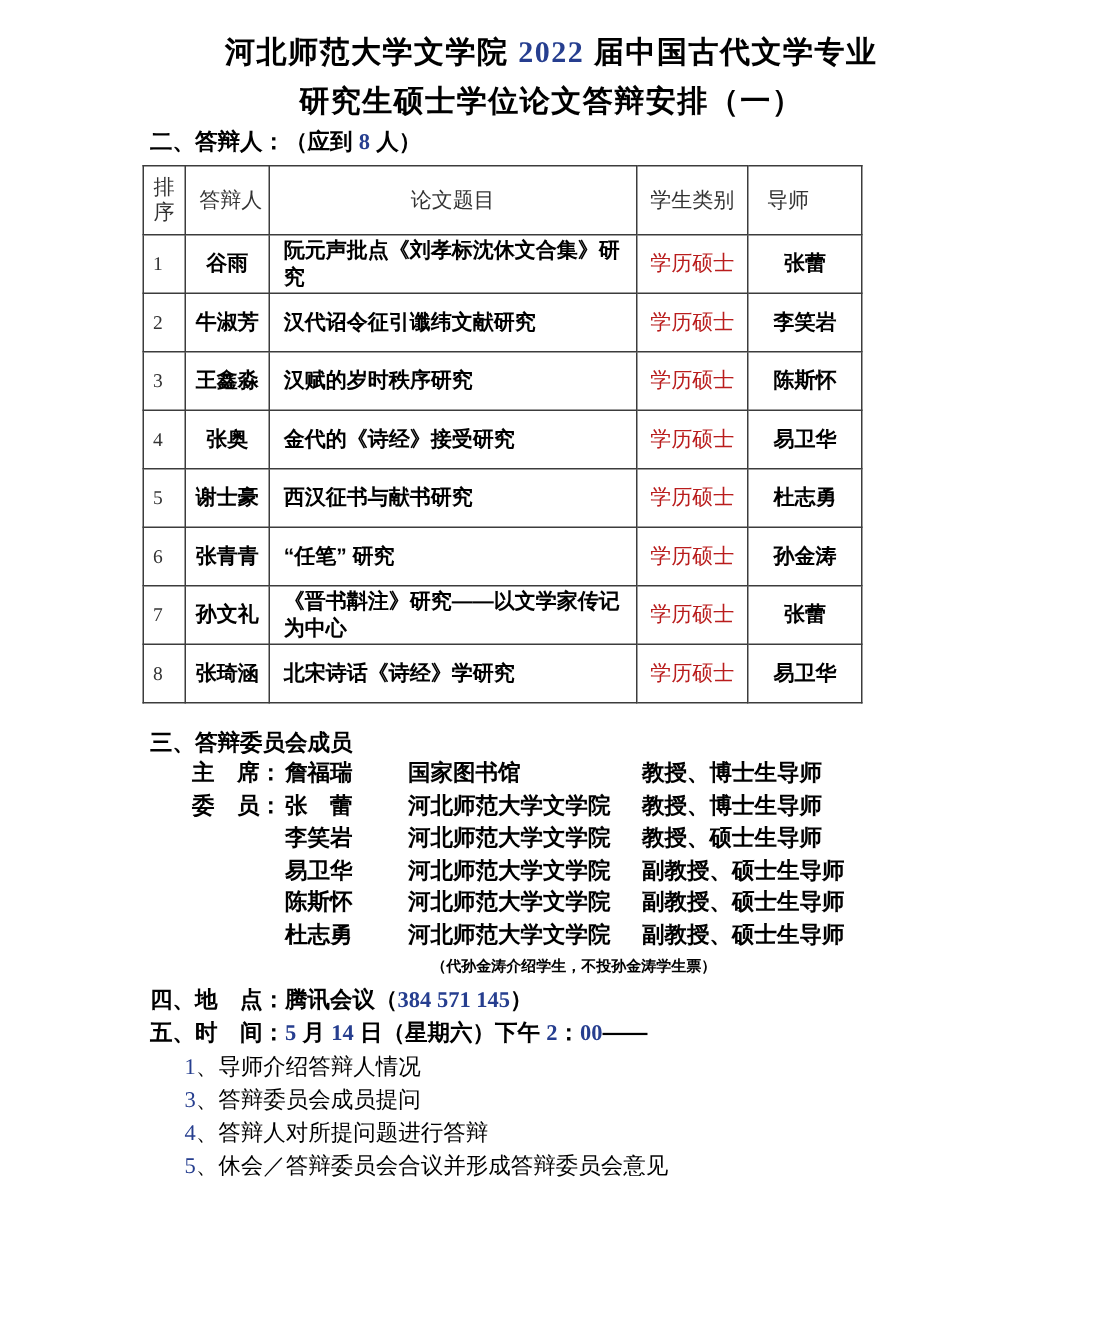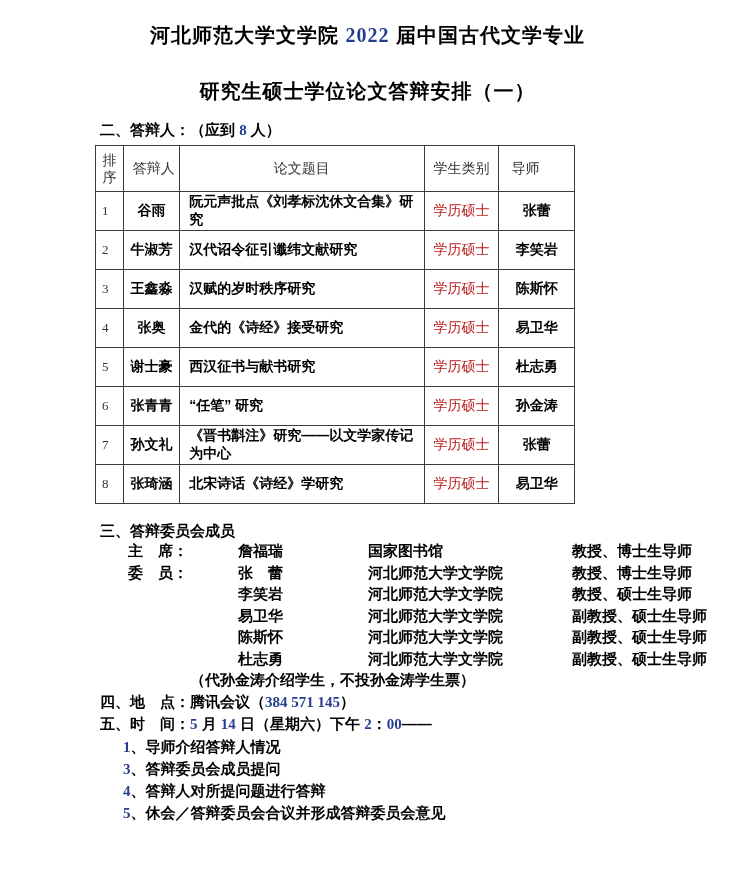--- a/index.html
+++ b/index.html
@@ -14,30 +14,30 @@
 
   .title, .subtitle {
     width: 545px;
     text-align: center;
     font-size: 20px;
     font-weight: bold;
     line-height: 26px;
     letter-spacing: 1px;
   }
   .title { margin-top: 6px; }
-  .subtitle { margin-top: 30px; }
+  .subtitle { margin-top: 7px; }
 
   .sec {
     font-size: 15px;
     font-weight: bold;
     margin-left: 5px;
     line-height: 19px;
   }
   .sec1 { margin-top: 13px; }
-  .sec2 { margin-top: 16px; }
+  .sec2 { margin-top: 4px; }
 
   table { border-collapse: collapse; margin-top: 5px; table-layout: fixed; border-radius: 19px; }
   th, td { border: 1px solid #3c3c3c; overflow: hidden; }
   th {
     font-weight: normal;
     font-size: 14px;
     color: #333;
     font-family: "Liberation Serif", serif;
     height: 46px;
   }
@@ -66,41 +66,41 @@
 
   .committee-heading { margin-top: 17px; }
   .crow {
     display: grid;
     grid-template-columns: 62px 82px 156px auto;
     margin-left: 33px;
     font-size: 15px;
     font-weight: bold;
     line-height: 21.5px;
     white-space: nowrap;
-    gap: 48px;
   }
   .committee-note, .secretary-line {
     margin-left: 95px;
-    font-size: 15px;
+    font-size: 10px;
     font-weight: bold;
     line-height: 21.5px;
     white-space: nowrap;
+    text-align: center;
   }
   .meta-line {
     font-size: 15px;
     font-weight: bold;
     line-height: 21.5px;
     margin-left: 5px;
     white-space: nowrap;
   }
   .program-heading { margin-top: 0; }
   .pitem {
     margin-left: 28px;
     font-size: 15px;
-    font-weight: bold;
+    font-weight: normal;
     line-height: 21.3px;
     white-space: nowrap;
   }
   .num {
     color: var(--num, #263e8f);
     font-family: "Liberation Serif", serif;
   }
 </style>
 </head>
 <body>

